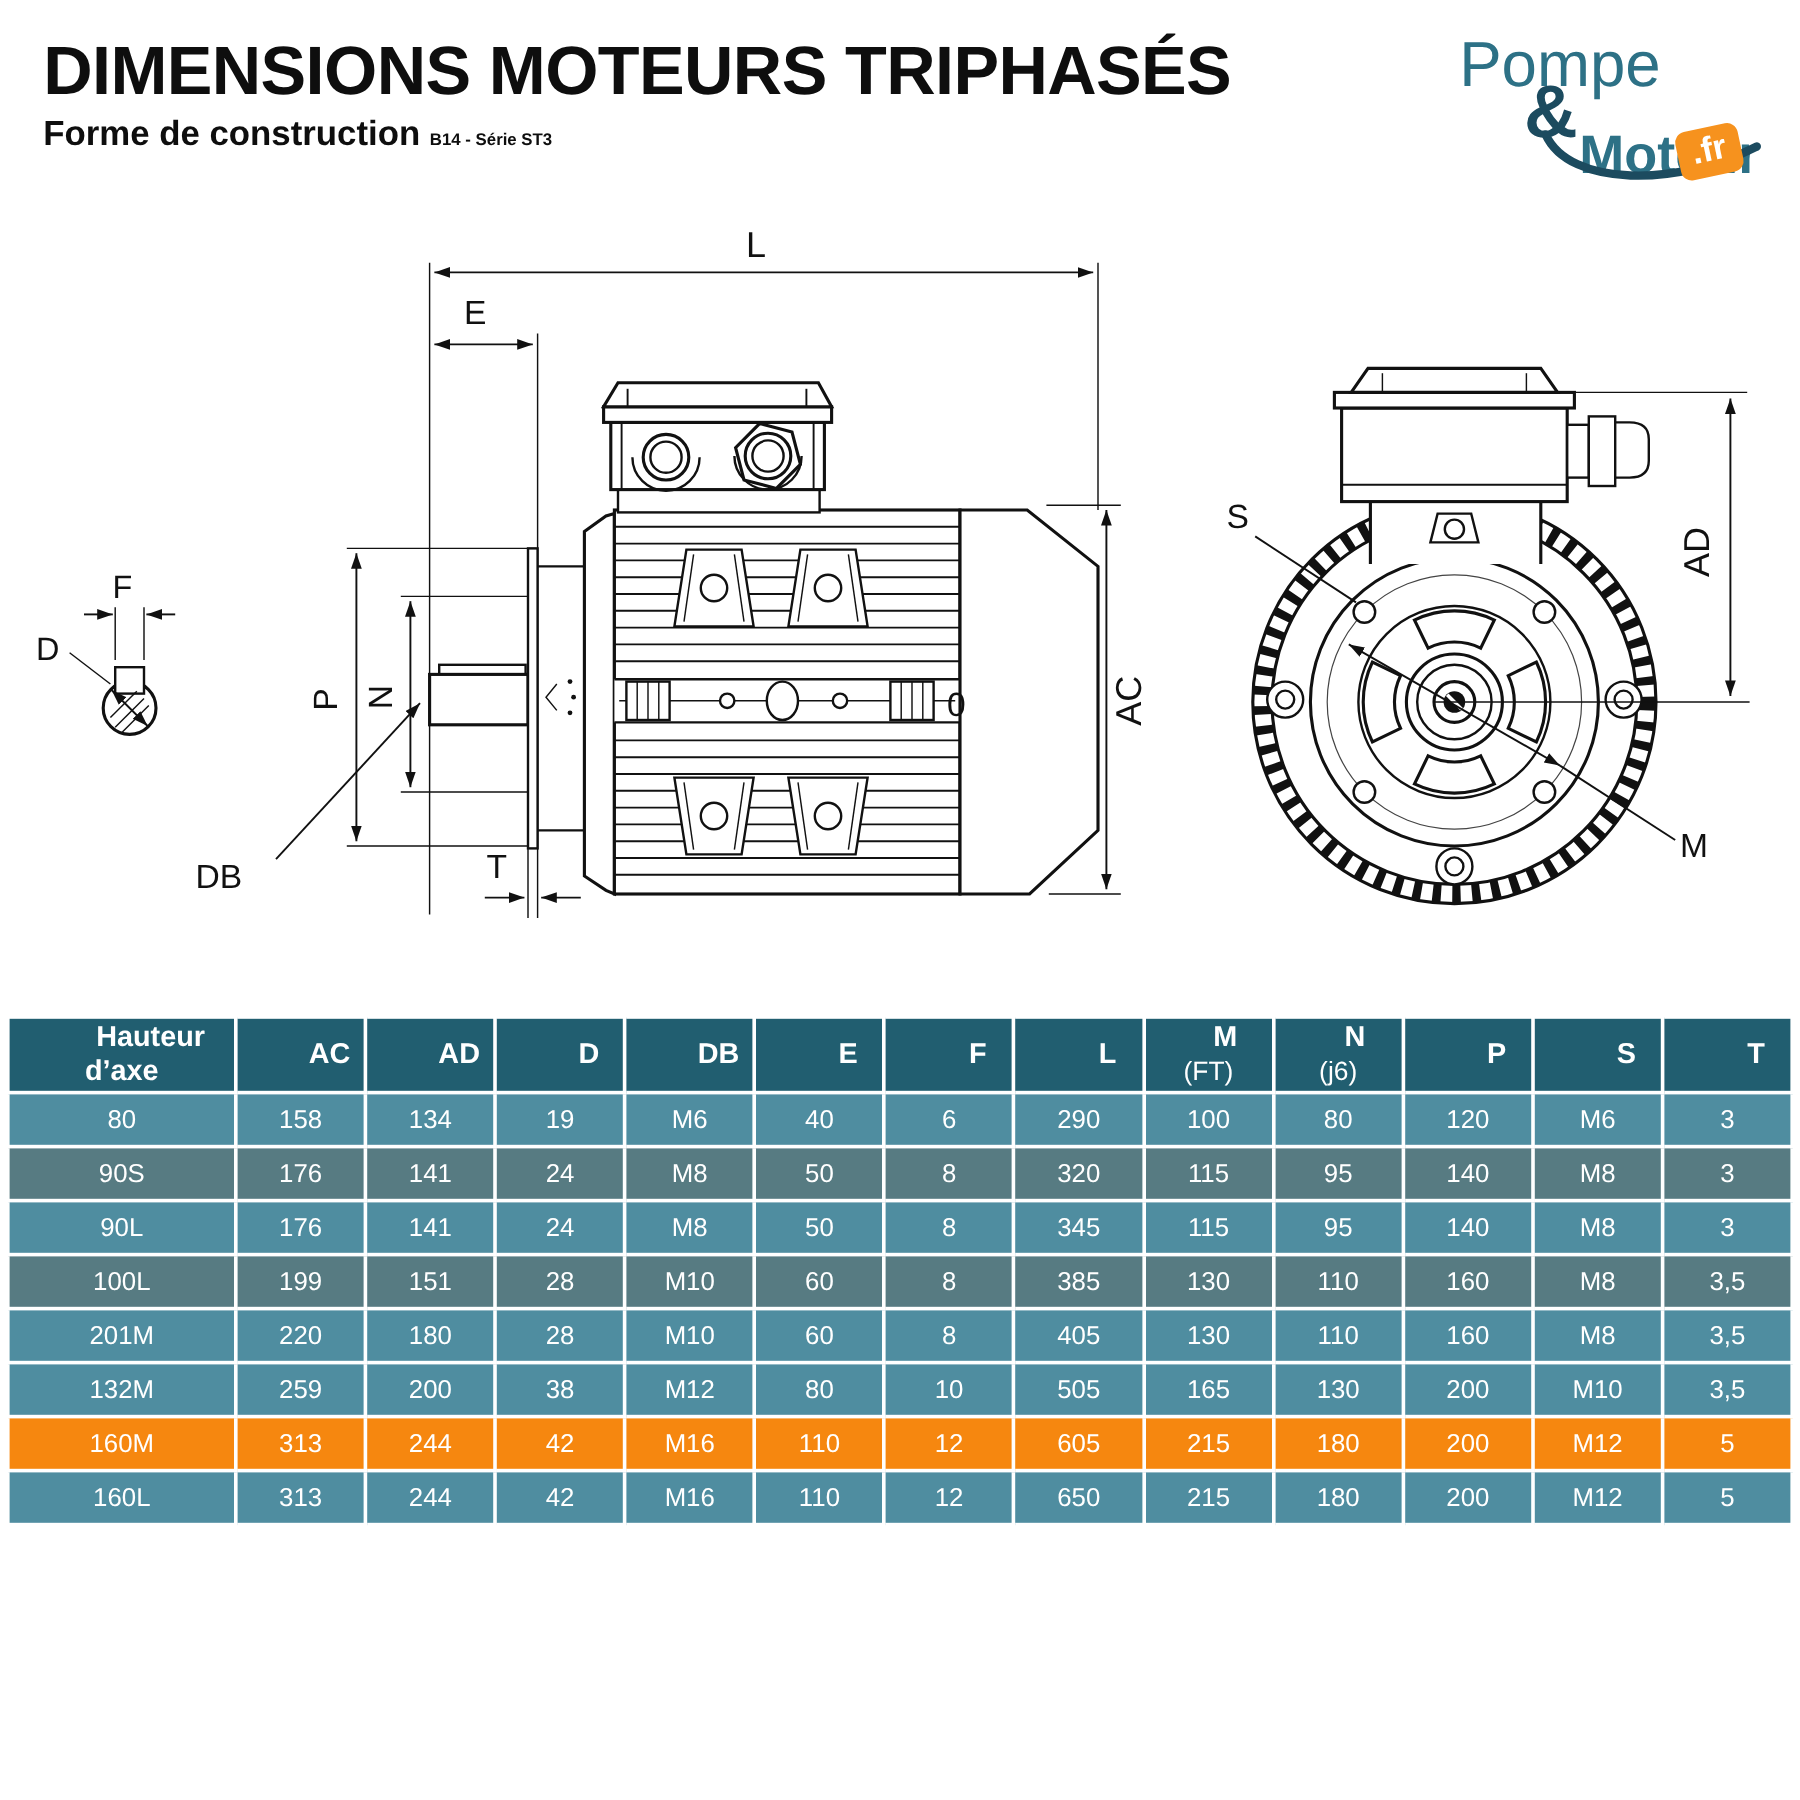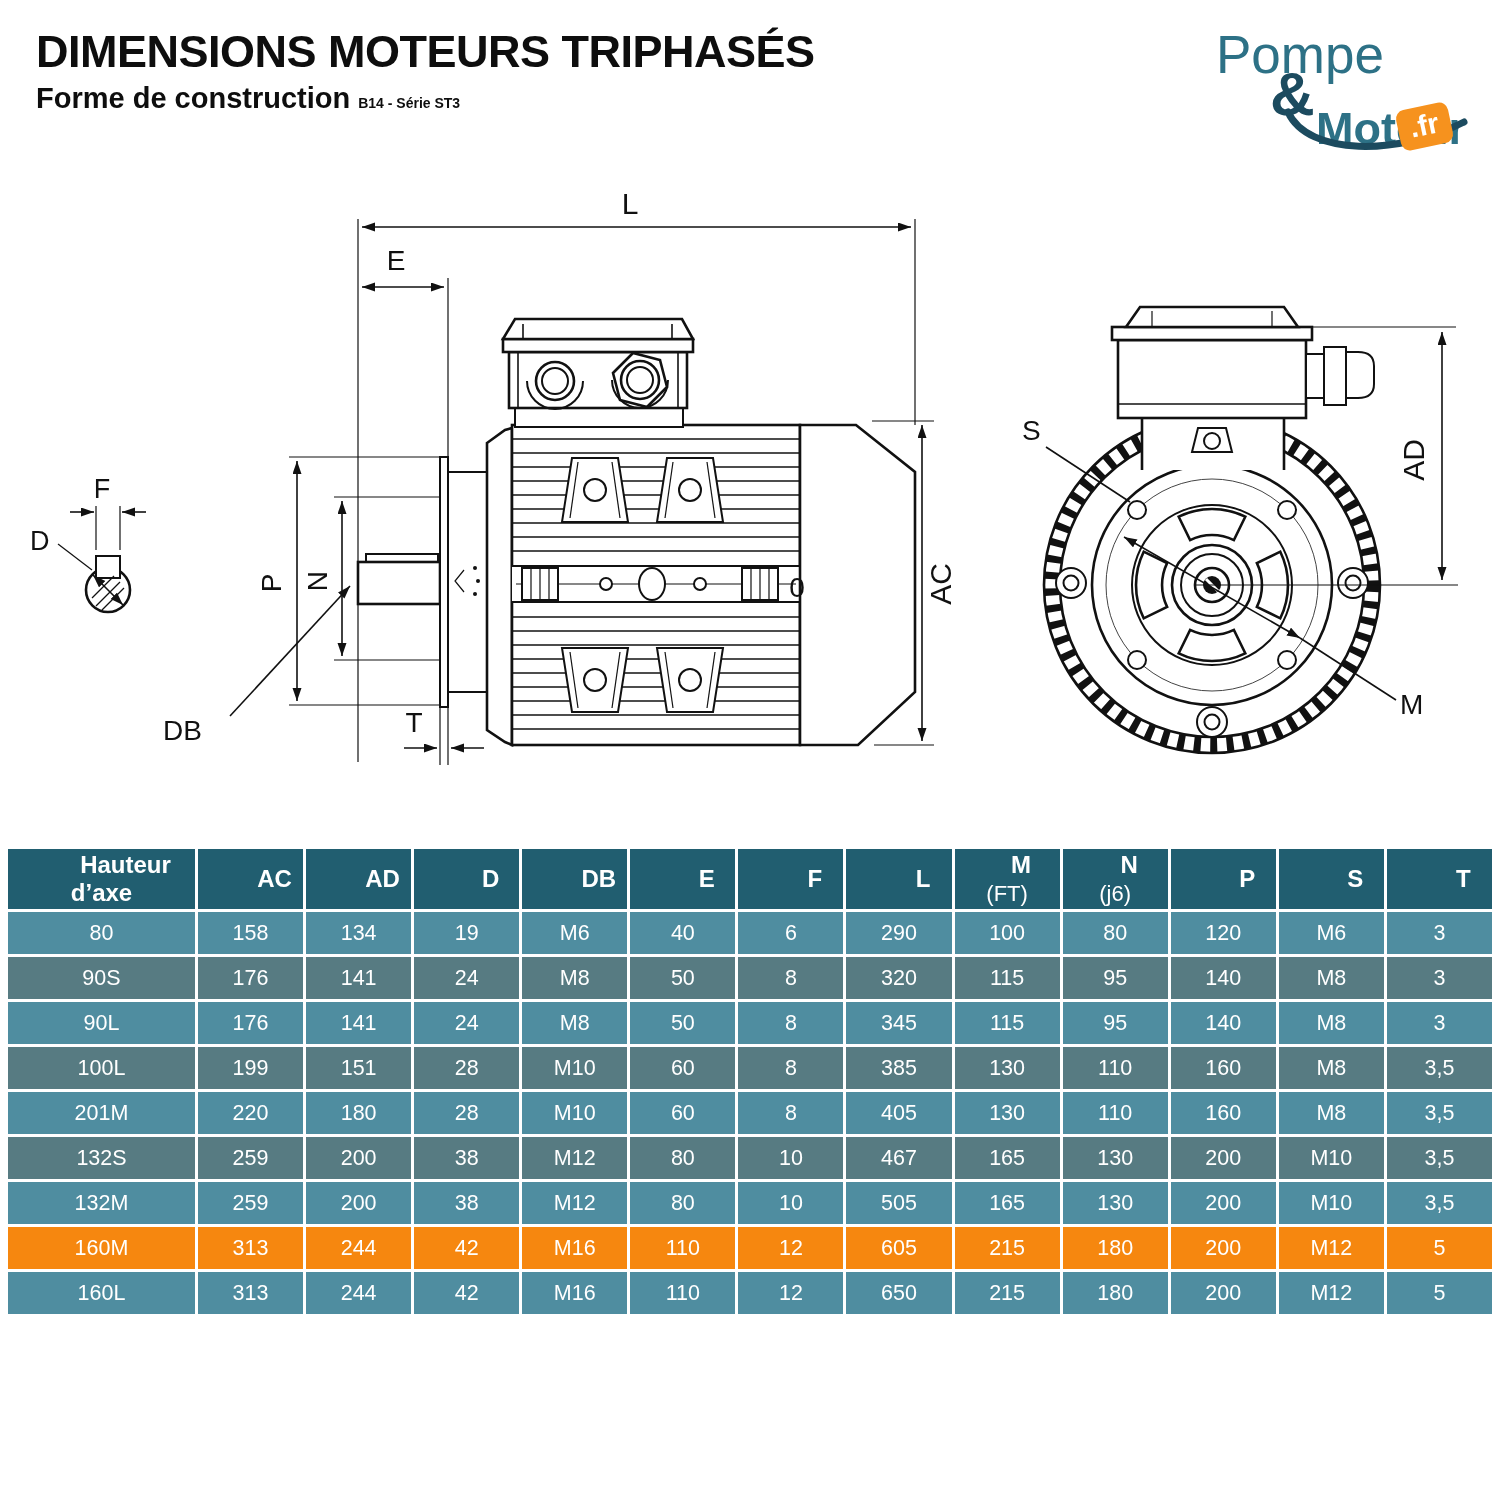--- a/index.html
+++ b/index.html
@@ -1,21 +1,21 @@
 <!DOCTYPE html>
 <html><head>
 <meta charset="utf-8">
 <style>
   html,body{margin:0;padding:0;background:#ffffff;}
   .page{position:relative;width:1500px;height:1500px;background:#fff;overflow:hidden;
         font-family:"Liberation Sans",sans-serif;color:#111;}
 
   
   .hdr{position:absolute;left:36px;top:26px;z-index:5;}
-  .hdr h1{margin:0;font-size:45px;font-weight:bold;letter-spacing:-0.5px;color:#0e0e0e;}
+  .hdr h1{margin:0;font-size:57px;font-weight:bold;letter-spacing:-0.5px;color:#0e0e0e;}
   .hdr .sub{margin-top:4px;font-size:29px;font-weight:bold;color:#0e0e0e;}
   .hdr .sub .note{font-size:14px;font-weight:bold;margin-left:8px;}
 
   
   .logo-pompe{position:absolute;left:1216px;top:24px;font-size:53px;font-weight:normal;color:#2d7186;z-index:5;}
   .logo-amp{position:absolute;left:1270px;top:58px;font-size:62px;font-weight:bold;color:#1c4b5f;z-index:6;}
   .logo-moteur{position:absolute;left:1316px;top:68px;font-size:45px;font-weight:bold;color:#2d7186;z-index:5;margin-top:35px;}
   .logo-swoosh{position:absolute;left:1280px;top:98px;z-index:5;}
   .logo-fr{position:absolute;left:1398px;top:106px;transform:rotate(-12deg);background:#f6921e;
            border-radius:9px;color:#fff;font-size:29px;font-weight:bold;padding:3px 12px 5px 12px;z-index:7;}
@@ -364,35 +364,20 @@
           <td>M10</td>
           <td>60</td>
           <td>8</td>
           <td>405</td>
           <td>130</td>
           <td>110</td>
           <td>160</td>
           <td>M8</td>
           <td>3,5</td>
         </tr>
-        <tr class="odd">
-          <td>132S</td>
-          <td>259</td>
-          <td>200</td>
-          <td>38</td>
-          <td>M12</td>
-          <td>80</td>
-          <td>10</td>
-          <td>467</td>
-          <td>165</td>
-          <td>130</td>
-          <td>200</td>
-          <td>M10</td>
-          <td>3,5</td>
-        </tr>
         <tr class="even">
           <td>132M</td>
           <td>259</td>
           <td>200</td>
           <td>38</td>
           <td>M12</td>
           <td>80</td>
           <td>10</td>
           <td>505</td>
           <td>165</td>

